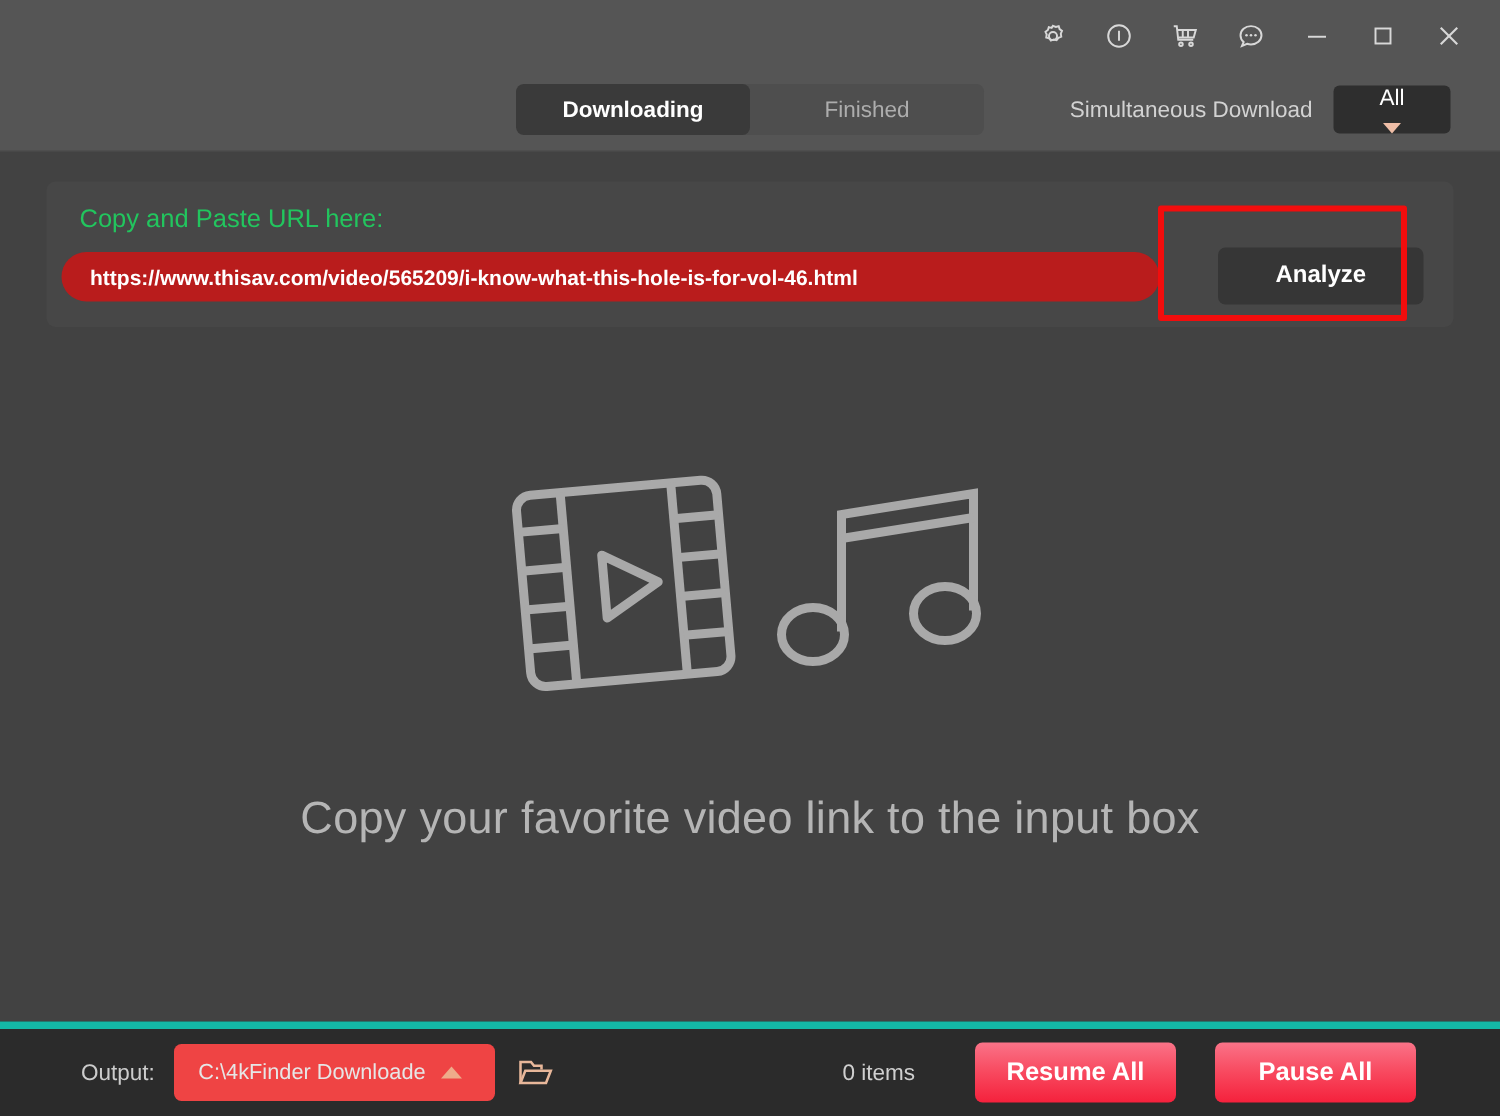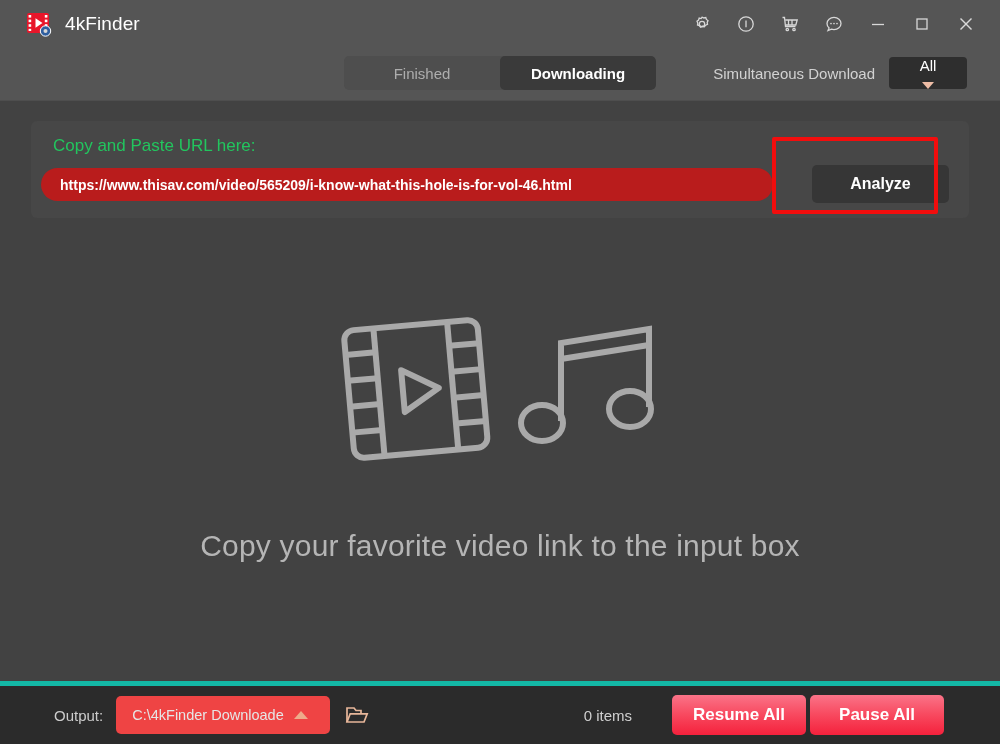--- a/index.html
+++ b/index.html
@@ -129,55 +129,34 @@
     margin-left: 13px; width: 214px; height: 38px;
     background: #ef4444; border-radius: 5px;
     display: flex; align-items: center; padding: 0 16px;
     cursor: pointer; gap: 10px;
   }
   .out-path { color: #e6e6e6; font-size: 14.5px; white-space: nowrap; }
   .up-caret { width: 0; height: 0; border-left: 7px solid transparent;
               border-right: 7px solid transparent; border-bottom: 8px solid #eeab8a; }
   .folder-btn { margin-left: 15px; width: 24px; height: 22px; cursor: pointer; }
   .items-count { margin-left: auto; color: #cfcfcf; font-size: 15px; }
-  .action-btns { display: flex; gap: 4px; margin-left: 40px; margin-right: 56px; }
+  .action-btns { display: flex; gap: 26px; margin-left: 40px; margin-right: 56px; }
   .pill-btn {
     width: 134px; height: 40px; border: none; border-radius: 5px;
     background: linear-gradient(180deg, #fa7388 0%, #f84a60 48%, #f5213c 100%);
     color: #ffffff; font-size: 17px; font-weight: bold; cursor: pointer;
     font-family: "Liberation Sans", sans-serif;
   }
 </style>
 </head>
 <body>
 
 <div id="app">
 
   <div class="titlebar">
-    <div class="brand">
-      <span class="logo">
-        <svg width="26" height="26" viewBox="0 0 26 26">
-          <rect x="1" y="2" width="22" height="20" rx="2" fill="#e8162a"></rect>
-          <g fill="#ffffff">
-            <rect x="2.6" y="4" width="2.6" height="2.6"></rect>
-            <rect x="2.6" y="8.6" width="2.6" height="2.6"></rect>
-            <rect x="2.6" y="13.2" width="2.6" height="2.6"></rect>
-            <rect x="2.6" y="17.8" width="2.6" height="2.2"></rect>
-            <rect x="18.8" y="4" width="2.6" height="2.6"></rect>
-            <rect x="18.8" y="8.6" width="2.6" height="2.6"></rect>
-            <rect x="18.8" y="13.2" width="2.6" height="2.6"></rect>
-            <rect x="18.8" y="17.8" width="2.6" height="2.2"></rect>
-            <path d="M9.5 7.2 L16.5 12 L9.5 16.8 Z"></path>
-          </g>
-          <circle cx="19.5" cy="20" r="5.2" fill="#2f5fa0" stroke="#ffffff" stroke-width="1"></circle>
-          <circle cx="19.5" cy="20" r="2" fill="#d8d8d8"></circle>
-        </svg>
-      </span>
-      <span class="brand-name">4kFinder</span>
-    </div>
 
     <div class="win-icons">
       <span class="ic">
         <svg width="20" height="20" viewBox="0 0 20 20" fill="none" stroke="#d8d8d8" stroke-width="1.3">
           <path d="M10 3.2l1.9.8 1.9-.5.6 1.9 1.6 1.2-.8 1.8.3 2-1.9.8-1.2 1.6-1.9-.5-1.9.8-1.2-1.6-1.9-.5.3-2-.8-1.8 1.6-1.2.6-1.9 1.9.5z"></path>
           <circle cx="10" cy="10" r="2.7"></circle>
         </svg>
       </span>
       <span class="ic">
         <svg width="20" height="20" viewBox="0 0 20 20" fill="none" stroke="#d8d8d8" stroke-width="1.3">
@@ -217,22 +196,22 @@
         <svg width="20" height="20" viewBox="0 0 20 20" stroke="#d8d8d8" stroke-width="1.4">
           <line x1="4.5" y1="4.5" x2="15.5" y2="15.5"></line>
           <line x1="15.5" y1="4.5" x2="4.5" y2="15.5"></line>
         </svg>
       </span>
     </div>
   </div>
 
   <div class="toolbar">
     <div class="tabs">
+      <div class="tab active">Downloading</div>
       <div class="tab inactive">Finished</div>
-      <div class="tab active">Downloading</div>
     </div>
     <div class="simul">
       <span class="simul-label">Simultaneous Download</span>
       <div class="dropdown">
         <span class="dd-val">All</span>
         <span class="dd-caret"></span>
       </div>
     </div>
   </div>
 

